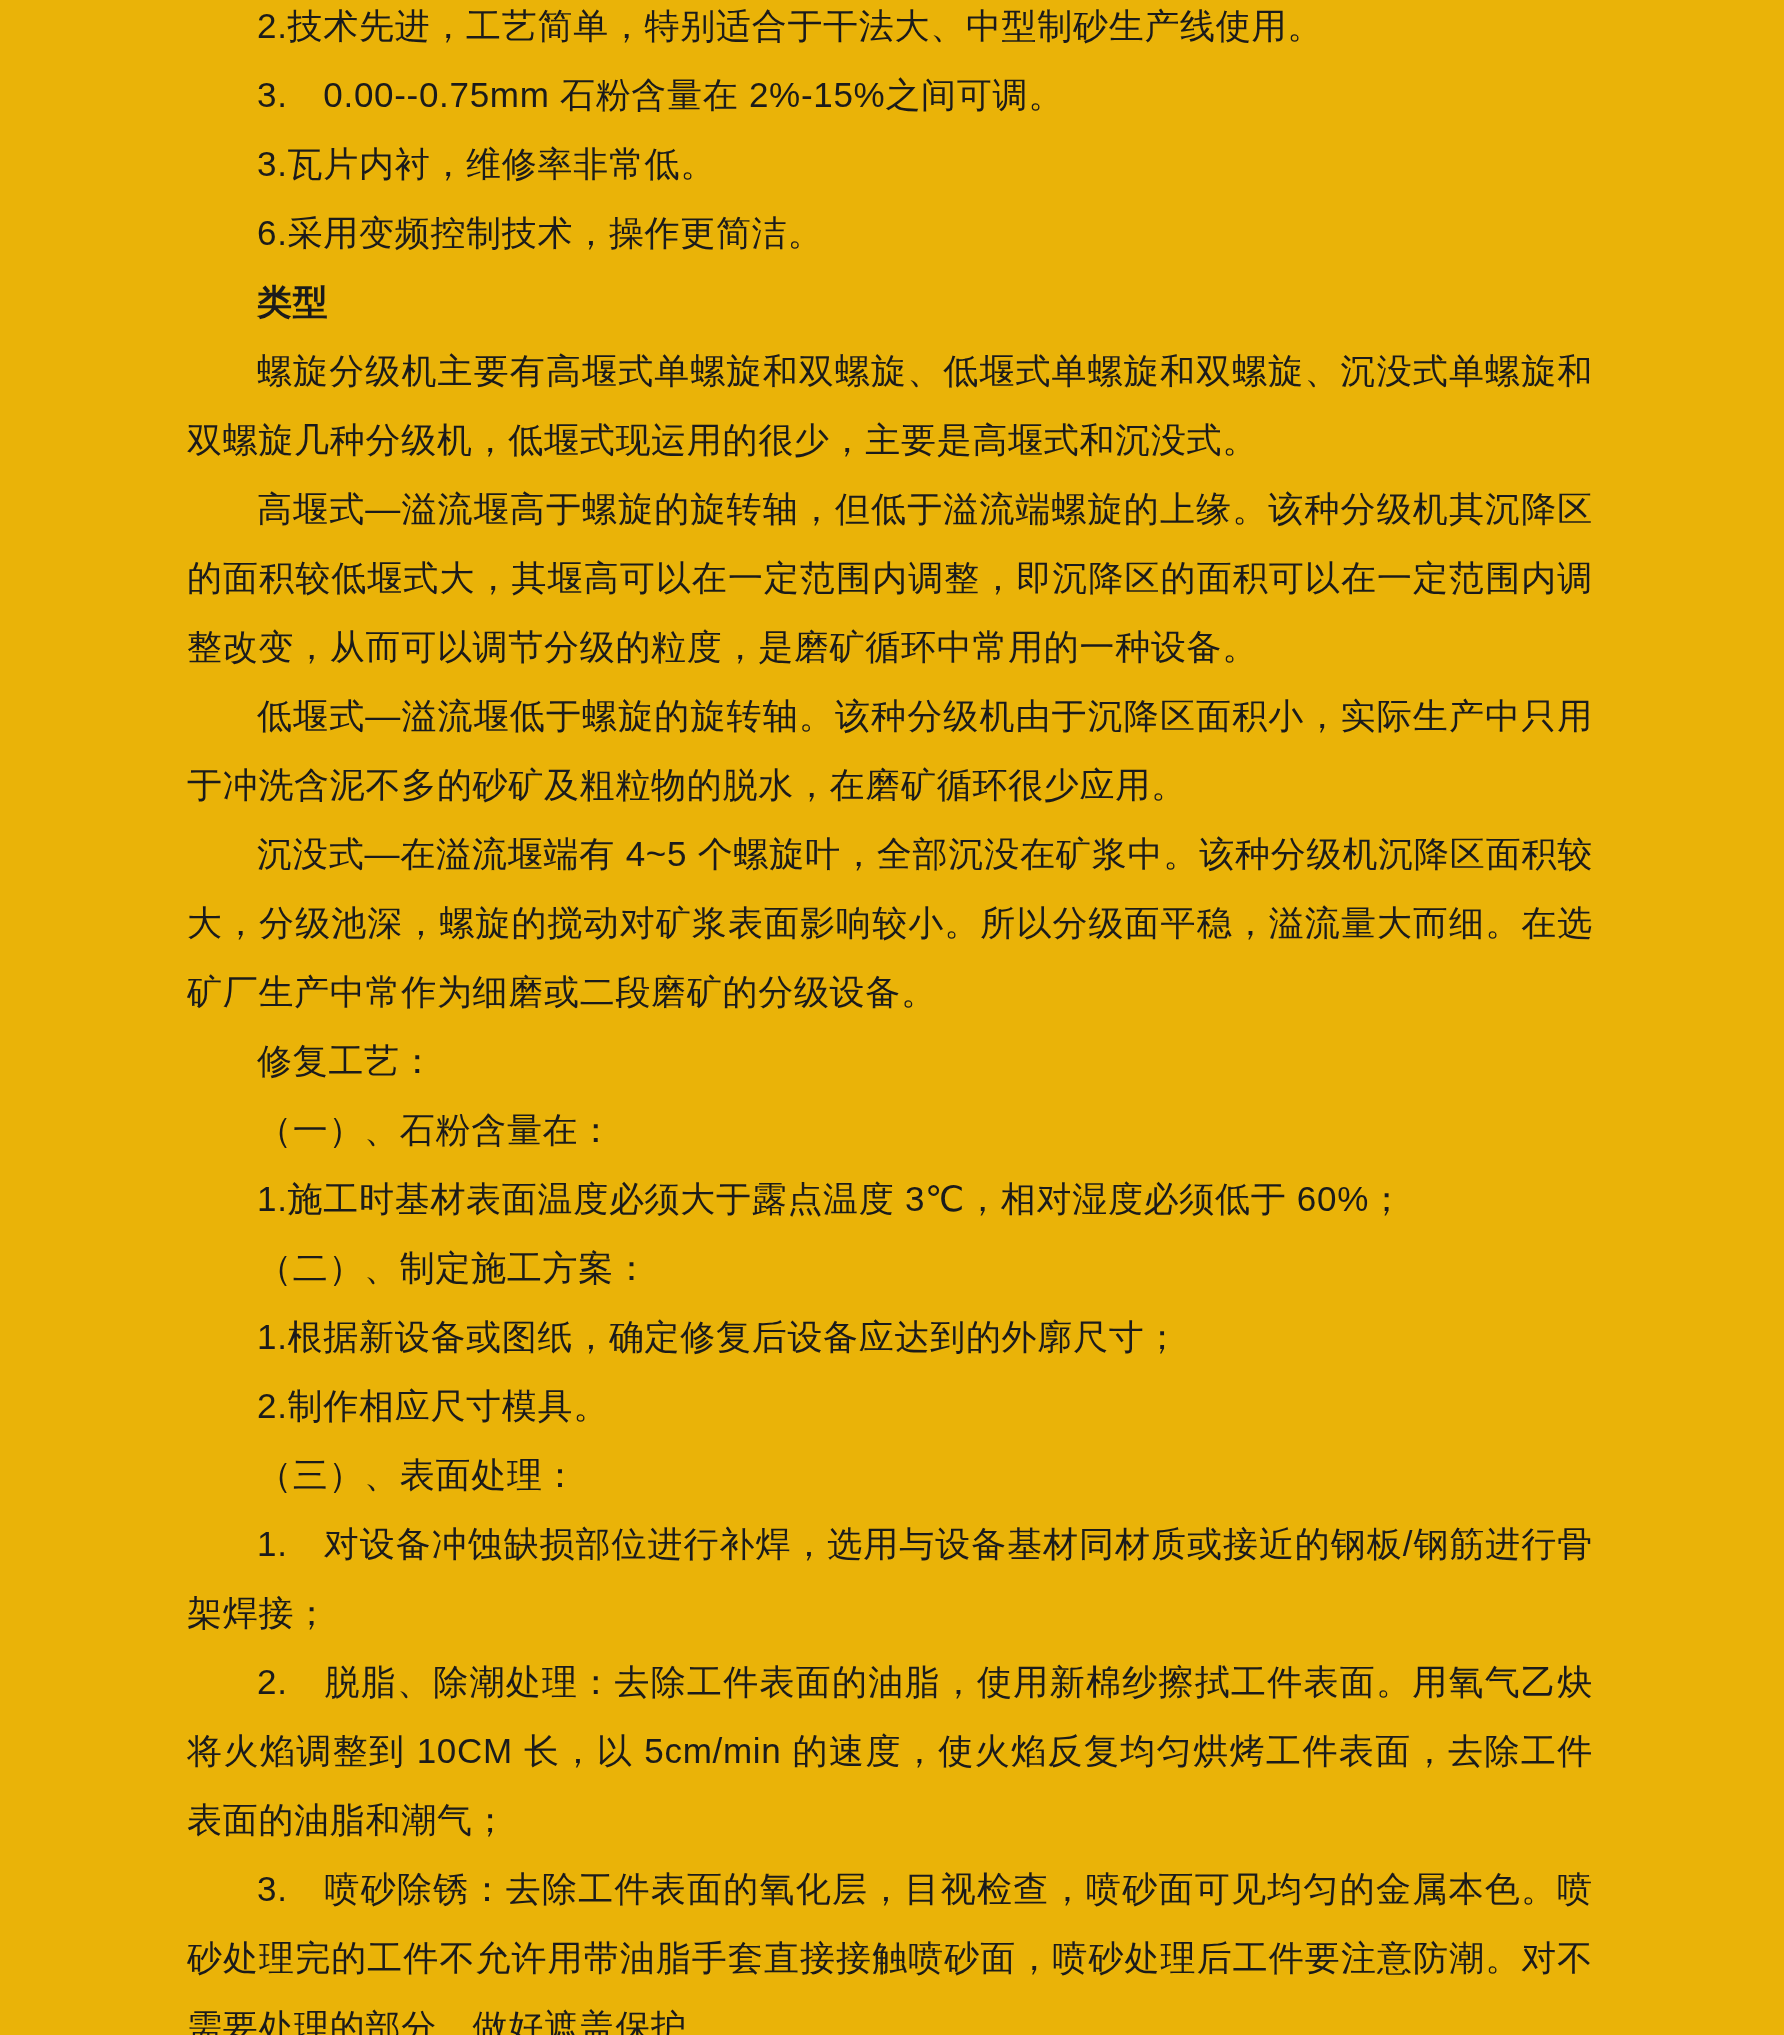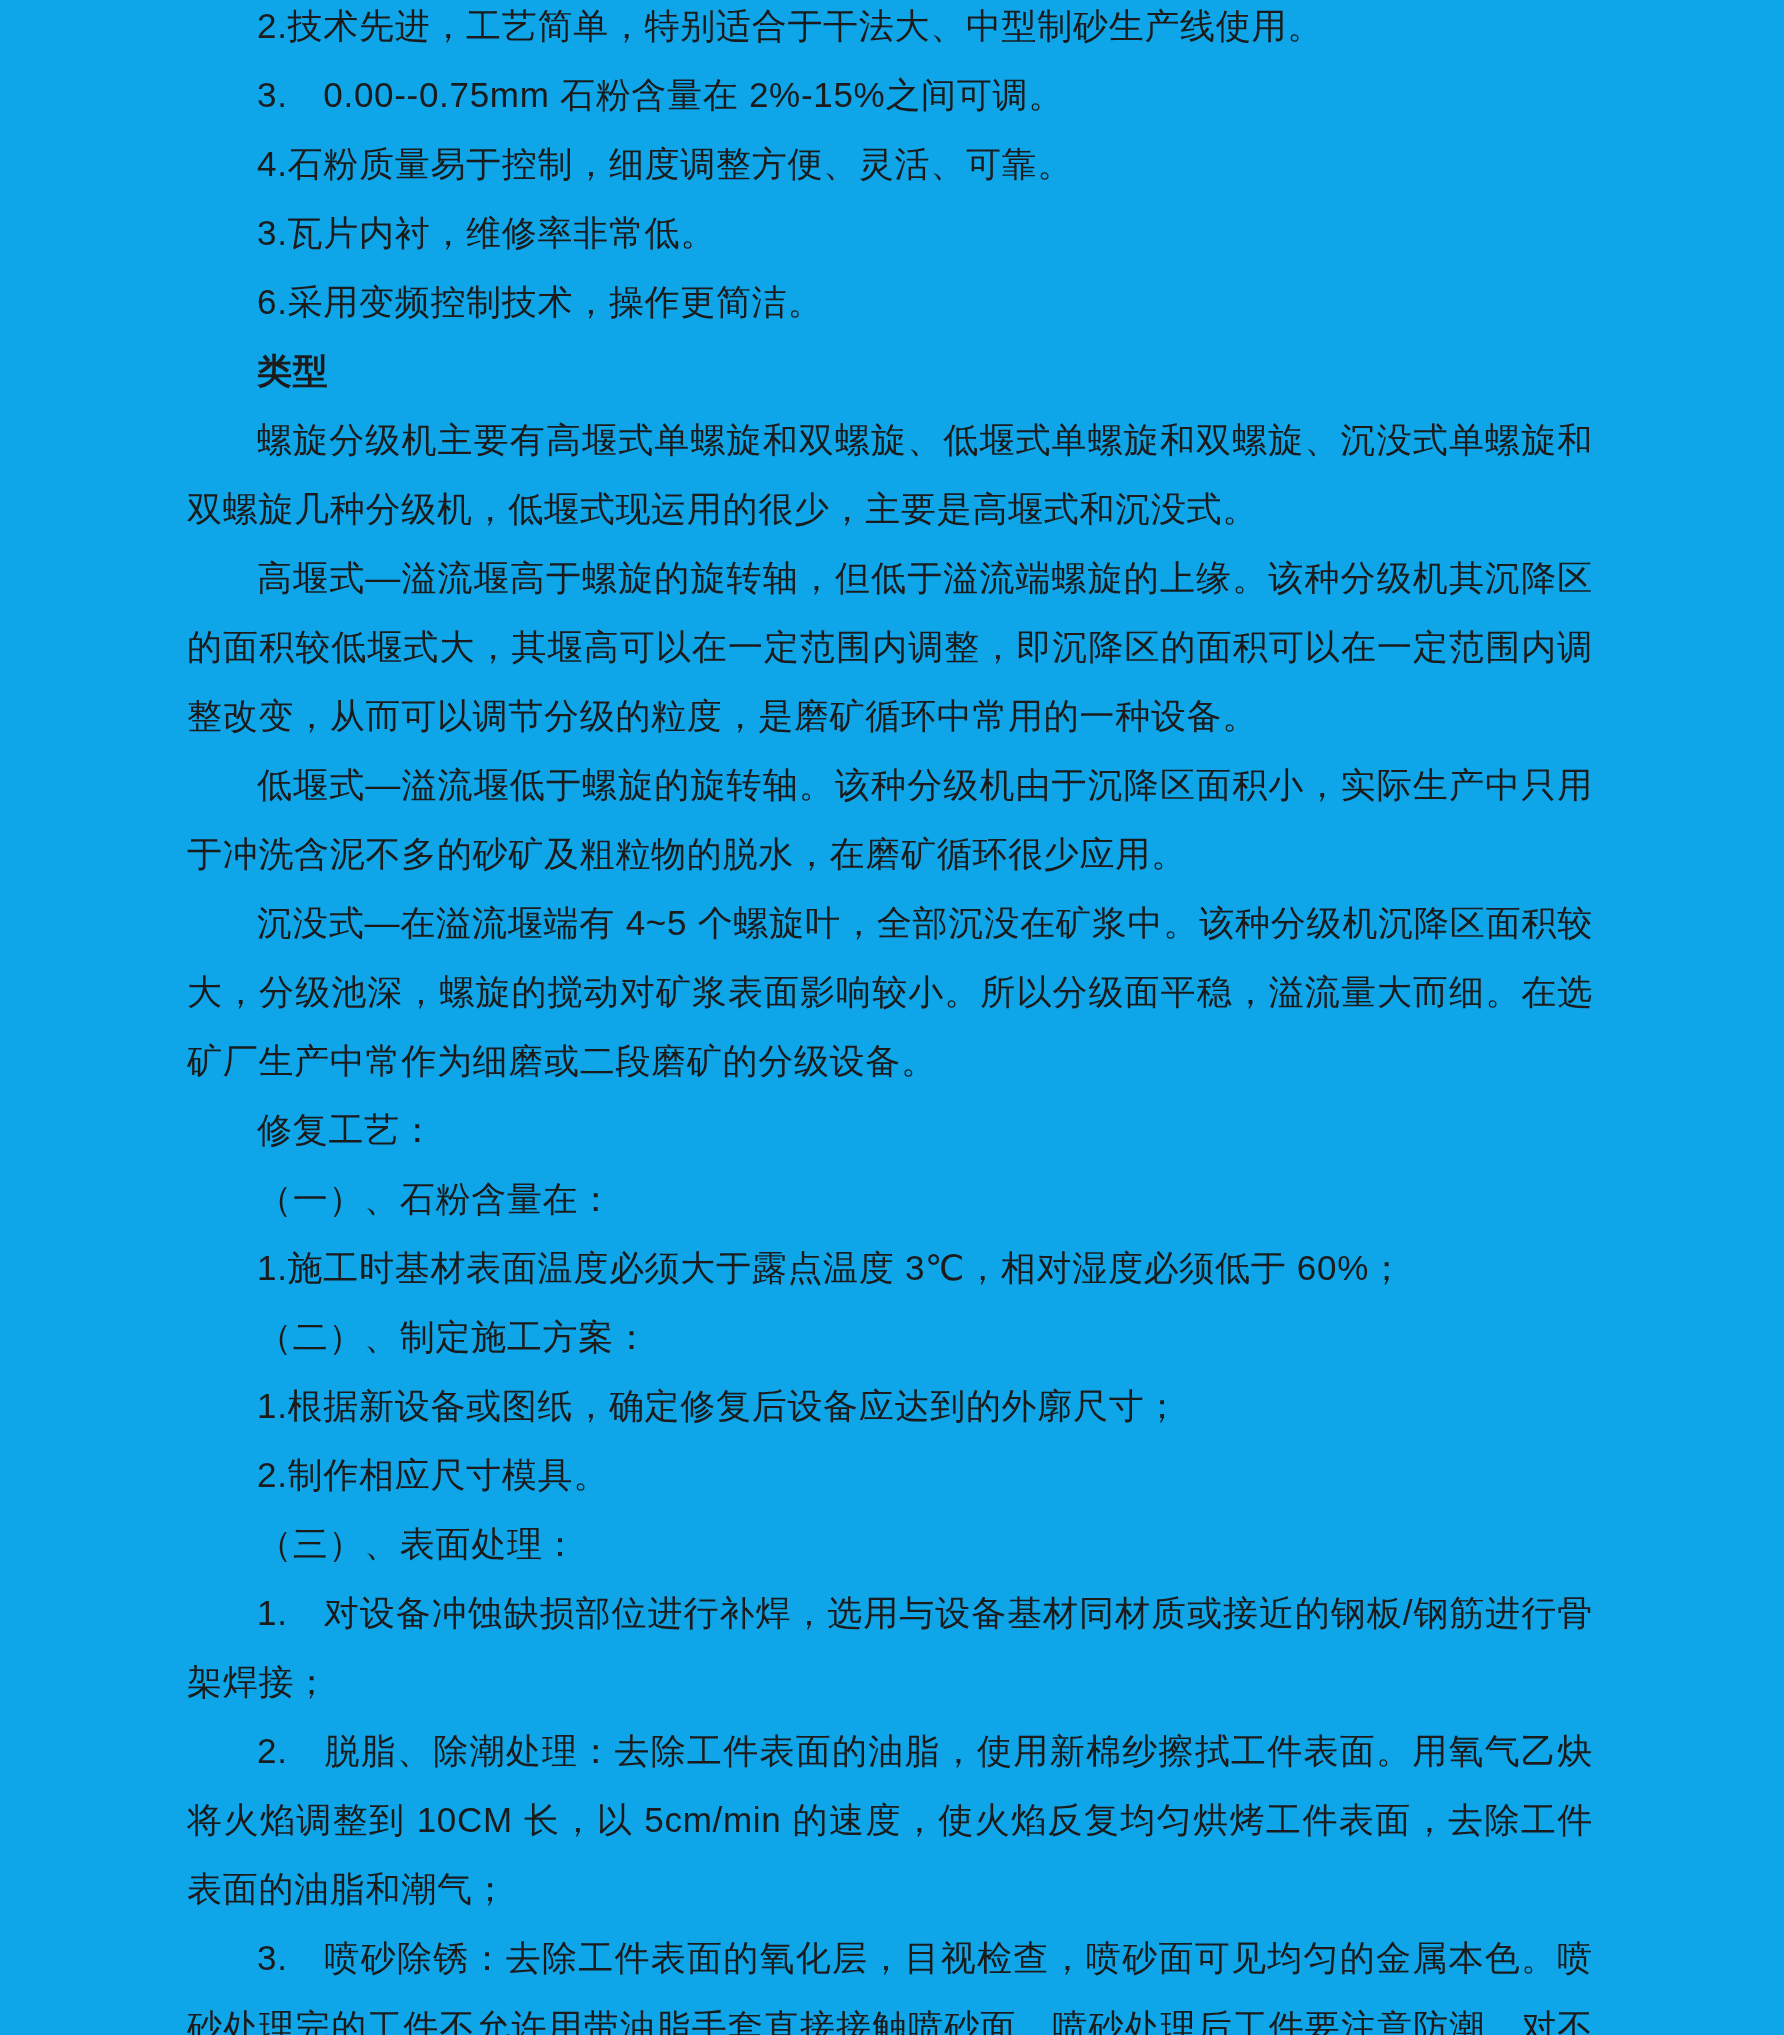--- a/index.html
+++ b/index.html
@@ -4,21 +4,21 @@
 <style>
   html, body {
     margin: 0;
     padding: 0;
     background: #ffffff;
   }
   .page {
     position: relative;
     width: 1784px;
     height: 2035px;
-    background: #0ea5e9;
+    background: #eab308;
     overflow: hidden;
     font-family: "Liberation Sans", "DejaVu Sans", sans-serif;
   }
   .content {
     position: absolute;
     left: 187px;
     top: -8.6px;
     width: 1406px;
     color: #1b1b1b;
   }
@@ -46,21 +46,20 @@
     font-weight: 700;
   }
 </style>
 </head>
 <body>
 
 <div class="page">
   <div class="content" id="doc-content" style="color: rgb(27, 27, 27);">
       <p class="line">2.技术先进，工艺简单，特别适合于干法大、中型制砂生产线使用。</p>
       <p class="line">3.　0.00--0.75mm 石粉含量在 2%-15%之间可调。</p>
-      <p class="line">4.石粉质量易于控制，细度调整方便、灵活、可靠。</p>
       <p class="line">3.瓦片内衬，维修率非常低。</p>
       <p class="line">6.采用变频控制技术，操作更简洁。</p>
       <p class="line heading">类型</p>
       <p class="para">螺旋分级机主要有高堰式单螺旋和双螺旋、低堰式单螺旋和双螺旋、沉没式单螺旋和双螺旋几种分级机，低堰式现运用的很少，主要是高堰式和沉没式。</p>
       <p class="para">高堰式—溢流堰高于螺旋的旋转轴，但低于溢流端螺旋的上缘。该种分级机其沉降区的面积较低堰式大，其堰高可以在一定范围内调整，即沉降区的面积可以在一定范围内调整改变，从而可以调节分级的粒度，是磨矿循环中常用的一种设备。</p>
       <p class="para">低堰式—溢流堰低于螺旋的旋转轴。该种分级机由于沉降区面积小，实际生产中只用于冲洗含泥不多的砂矿及粗粒物的脱水，在磨矿循环很少应用。</p>
       <p class="para">沉没式—在溢流堰端有 4~5 个螺旋叶，全部沉没在矿浆中。该种分级机沉降区面积较大，分级池深，螺旋的搅动对矿浆表面影响较小。所以分级面平稳，溢流量大而细。在选矿厂生产中常作为细磨或二段磨矿的分级设备。</p>
       <p class="line">修复工艺：</p>
       <p class="line">（一）、石粉含量在：</p>
       <p class="line">1.施工时基材表面温度必须大于露点温度 3℃，相对湿度必须低于 60%；</p>

